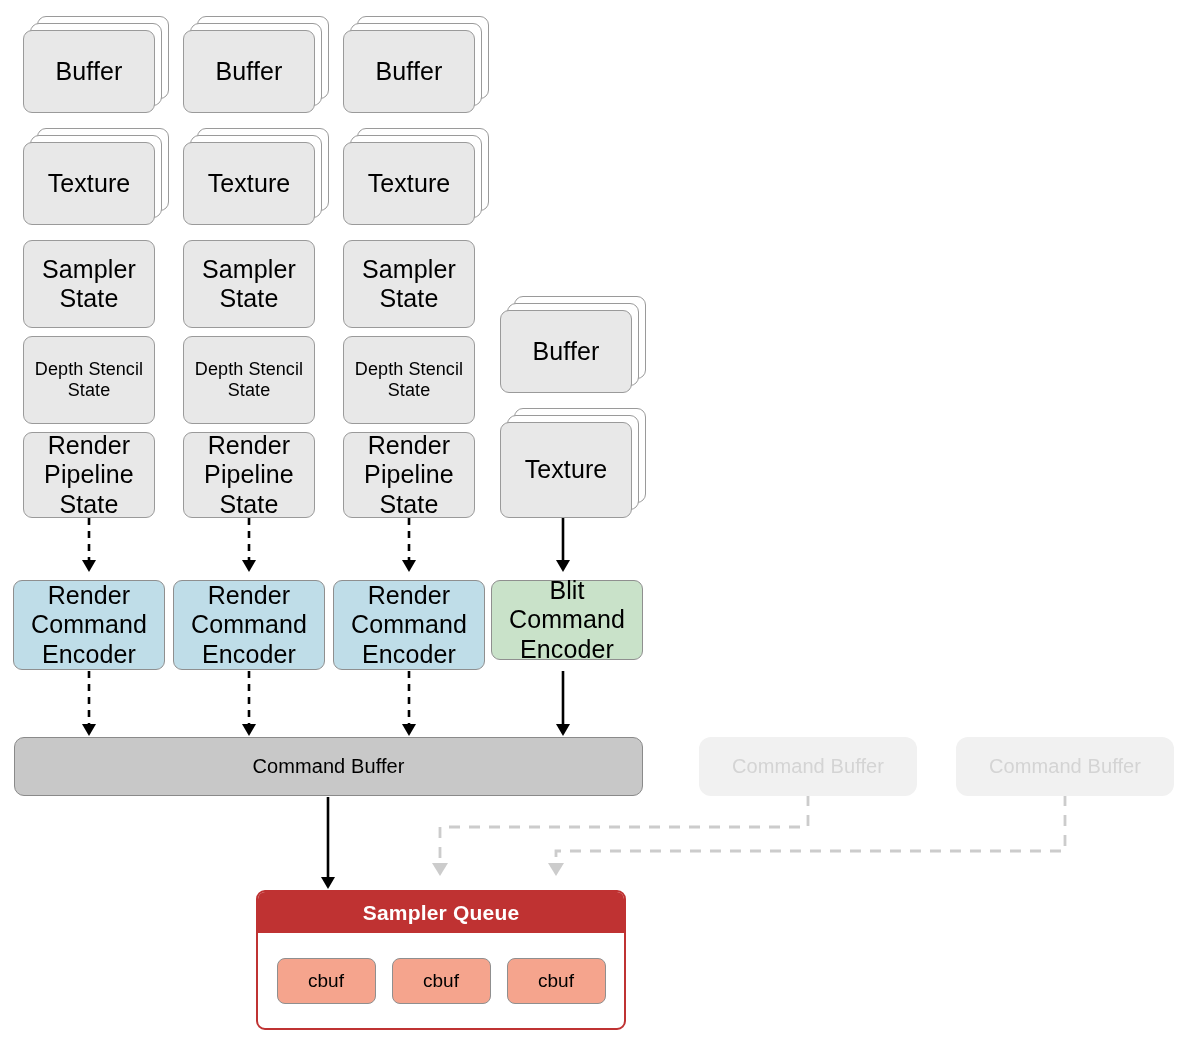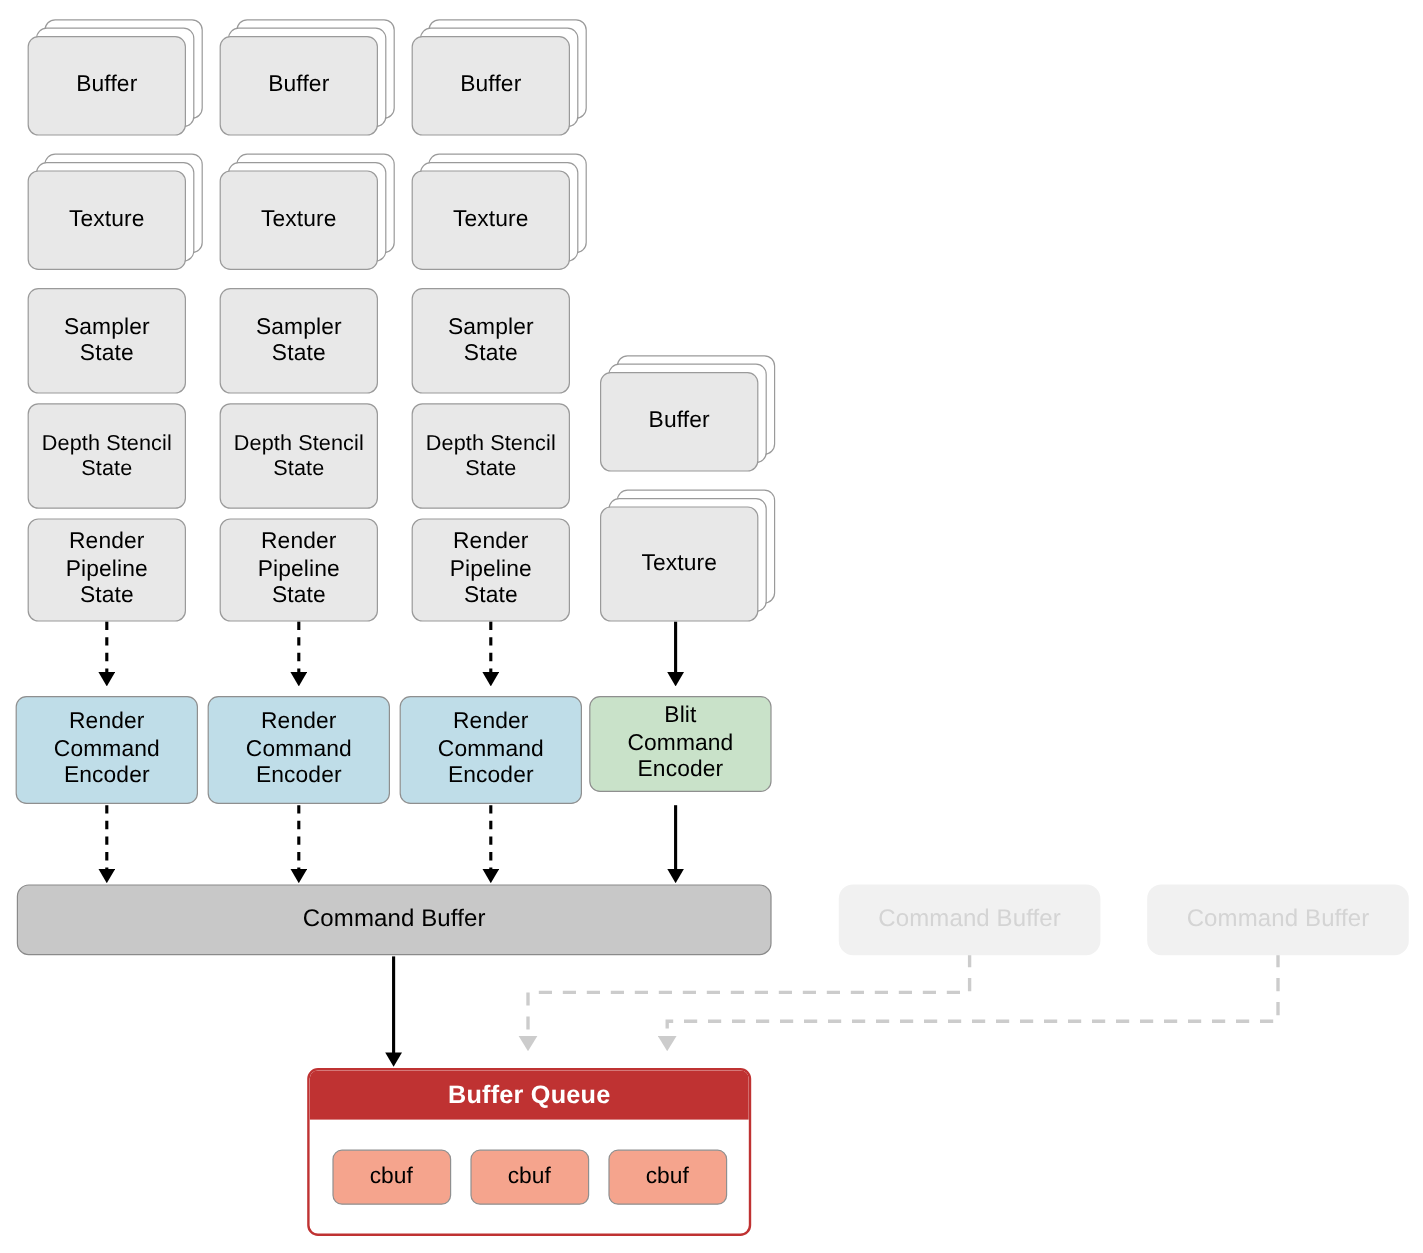--- a/index.html
+++ b/index.html
@@ -22,21 +22,21 @@
 
   
   .node {
     position: absolute;
     box-sizing: border-box;
     display: flex;
     align-items: center;
     justify-content: center;
     text-align: center;
     border-radius: 9px;
-    font-size: 19px;
+    font-size: 25px;
     line-height: 1.18;
     color: #000000;
     letter-spacing: 0.1px;
   }
 
   
   .res {
     background: #e8e8e8;
     border: 1.4px solid #9a9a9a;
     z-index: 6;
@@ -260,21 +260,21 @@
   </div>
   <div class="node enc-blit" style="left:491px;top:580px;width:152px;height:80px;white-space:pre-line;">Blit
 Command
 Encoder</div>
 
   <div class="node cbuffer" style="left:14px;top:737px;width:629px;height:59px;z-index:6;">Command Buffer</div>
   <div class="node cbuffer-ghost" style="left:699px;top:737px;width:218px;height:59px;z-index:6;">Command Buffer</div>
   <div class="node cbuffer-ghost" style="left:956px;top:737px;width:218px;height:59px;z-index:6;">Command Buffer</div>
 
   <div class="queue" style="left:256px;top:890px;width:370px;height:140px;">
-    <div class="queue-header">Buffer Queue</div>
+    <div class="queue-header">Sampler Queue</div>
     <div class="queue-body">
       <div class="cbuf-chip">cbuf</div>
       <div class="cbuf-chip">cbuf</div>
       <div class="cbuf-chip">cbuf</div>
     </div>
   </div>
 
 </div>
 
 </body></html>

